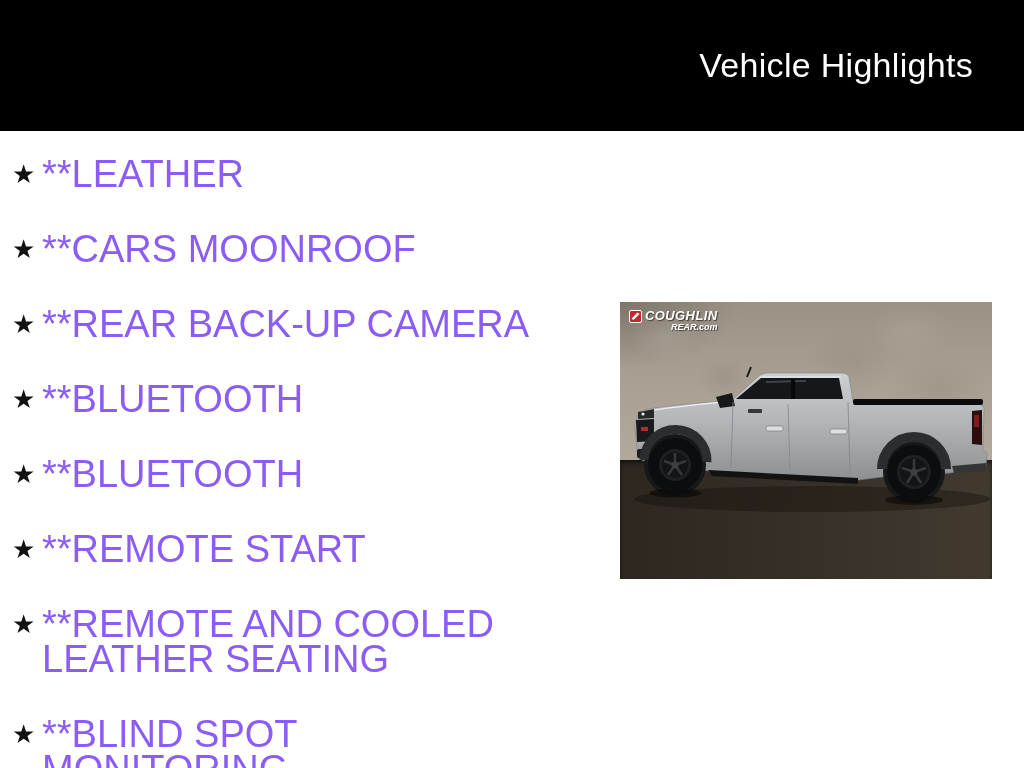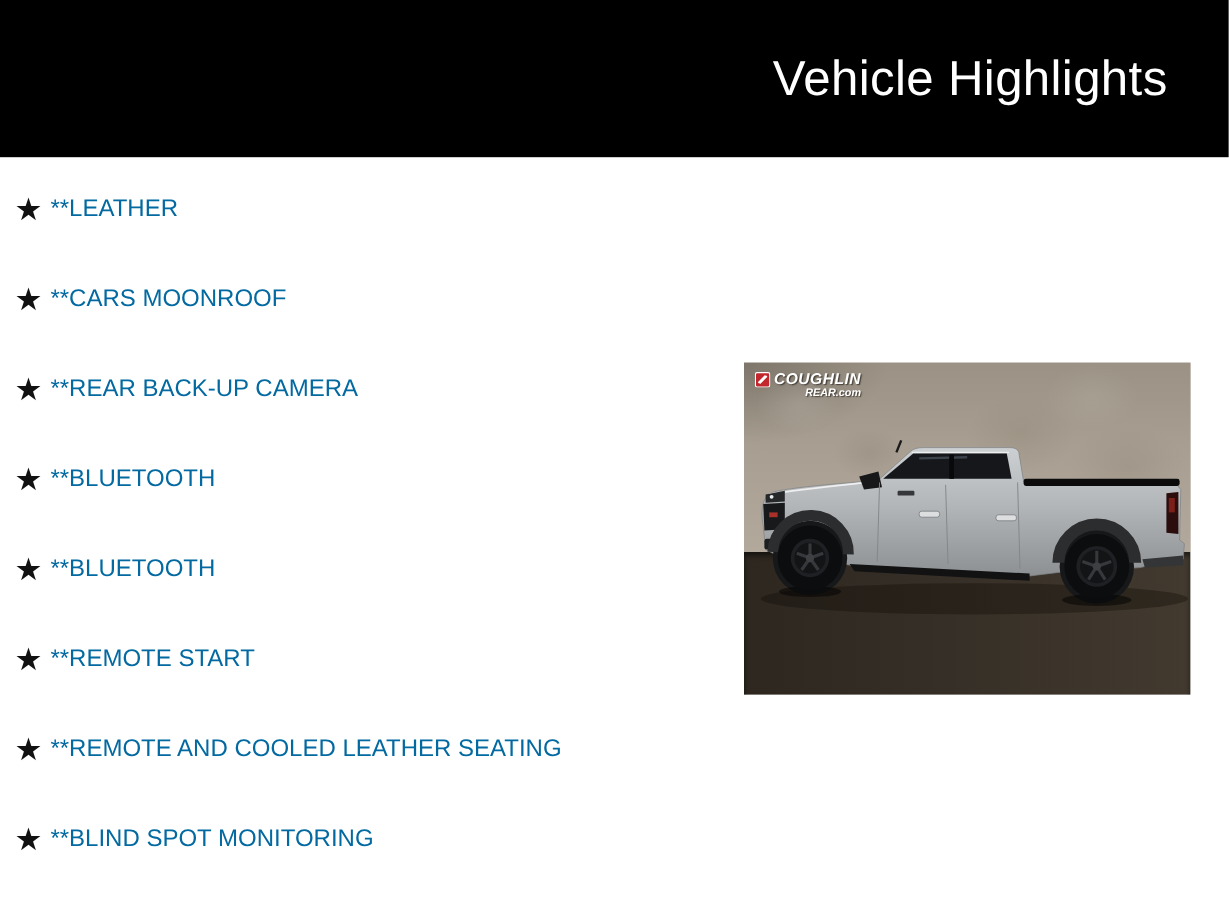--- a/index.html
+++ b/index.html
@@ -14,21 +14,21 @@
   
   .header-bar {
     width: 1024px; height: 131px;
     background: #000000;
     display: flex; align-items: center; justify-content: flex-end;
     padding-right: 51px;
   }
   .page-title {
     margin: 0;
     color: #ffffff;
-    font-size: 41px;
+    font-size: 34px;
     font-weight: 400;
     letter-spacing: 0.3px;
   }
 
   
   .features-list {
     list-style: none;
     margin: 0;
     padding: 26px 0 0 12px;
     width: 580px;
@@ -39,23 +39,23 @@
     margin-bottom: 40px;
   }
   .star {
     flex: 0 0 30px;
     width: 30px;
     font-size: 26px;
     line-height: 35px;
     color: #111111;
   }
   .ftext {
-    font-size: 20px;
+    font-size: 38px;
     line-height: 35px;
-    color: #0369a1;
+    color: #8b5cf6;
     max-width: 500px;
   }
 
   
   .vehicle-photo {
     position: absolute;
     left: 620px; top: 302px;
     width: 448px; height: 277px;
     margin: 0;
     overflow: hidden;

